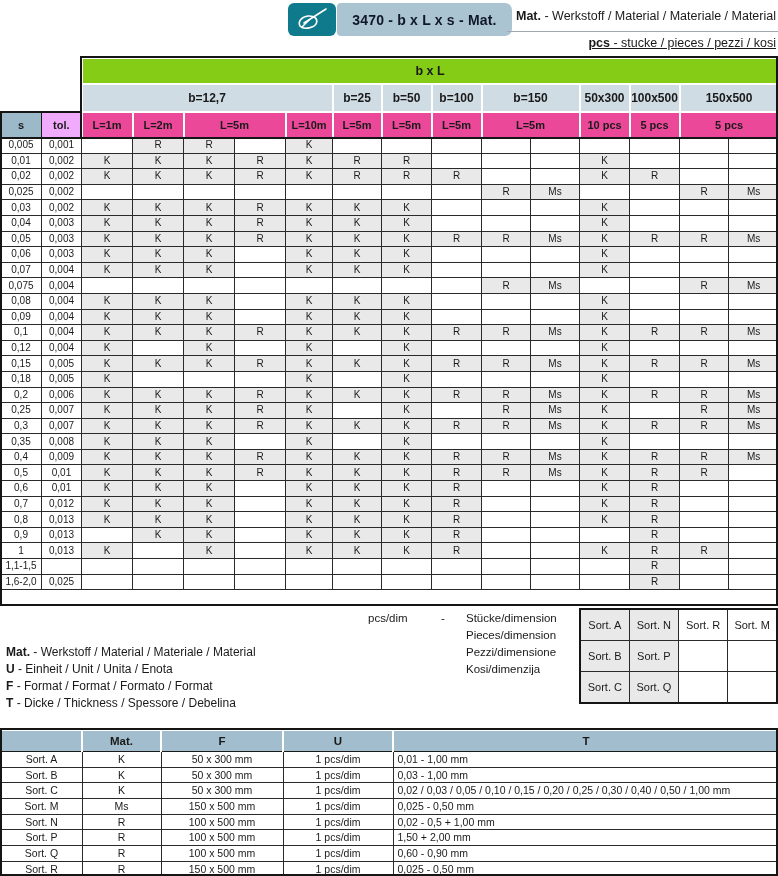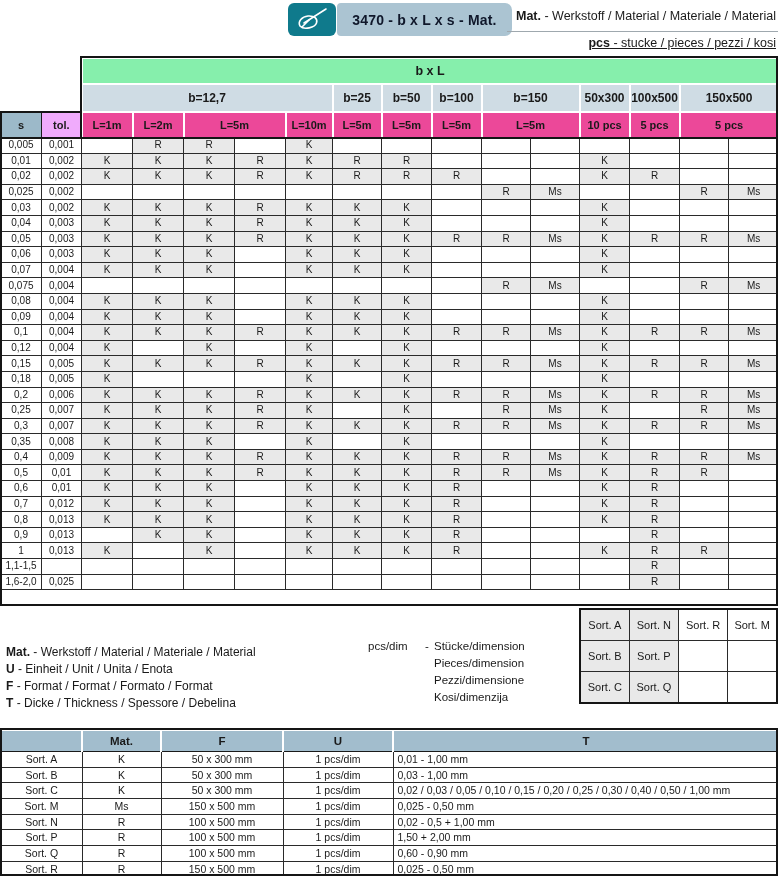--- a/index.html
+++ b/index.html
@@ -12,21 +12,21 @@
   .tr-line b{font-weight:bold;}
   #mat-line{top:9px;}
   #pcs-line{top:36px;text-decoration:underline;}
   .tr-rule{position:absolute;left:507px;right:0;top:31px;border-top:1px solid #9fa8ae;}
 
   
   table{border-collapse:collapse;table-layout:fixed;}
   #mt{position:absolute;left:0;top:57px;width:778px;}
   #mt td{padding:0;text-align:center;overflow:hidden;white-space:nowrap;}
   #mt td.blank{border:none;background:#fff;}
-  .h1{background:#86efac;font-weight:bold;font-size:12.5px;height:24px;border:2px solid #fff;margin-left:24px;}
+  .h1{background:#84cc16;font-weight:bold;font-size:12.5px;height:24px;border:2px solid #fff;margin-left:24px;}
   .h2{background:#cfdce4;font-weight:bold;font-size:12px;height:26px;border:2px solid #fff;}
   .h3{background:#ec4899;font-weight:bold;font-size:11px;height:24px;border:2px solid #fff;border-bottom:1px solid #1a1a1a;}
   .h3.s-head{background:#9cb9c9;border:1px solid #1a1a1a;}
   .h3.tol-head{background:#f0abfc;border:1px solid #1a1a1a;}
   #mt tbody td{border:1px solid #2a2a2a;height:14.6px;font-size:10px;line-height:10px;background:#fff;}
   #mt tbody td.filled{background:#e9e9e9;}
 
   
   .frame{position:absolute;border:2px solid #151515;box-sizing:border-box;pointer-events:none;}
   #frameA{left:80px;top:56px;width:698px;height:83px;}
@@ -35,21 +35,21 @@
   #frameD{left:0;top:728px;width:778px;height:148px;}
 
   
   #sg{position:absolute;left:579px;top:608px;width:199px;border:2px solid #151515;}
   #sg td{border:1px solid #2a2a2a;height:30px;text-align:center;font-size:11px;background:#fff;padding:0;}
   #sg td.filled{background:#e9e9e9;}
 
   
   #legend{position:absolute;left:6px;top:644px;font-size:12px;line-height:17px;}
   #legend .term{font-weight:bold;}
-  #pcsdim{position:absolute;left:368px;top:638px;font-size:11.5px;line-height:17px;display:flex;}
+  #pcsdim{position:absolute;left:368px;top:610px;font-size:11.5px;line-height:17px;display:flex;gap:16px;}
   #pcsdim .term{width:52px;}
   #pcsdim .dash{width:14px;text-align:center;}
 
   
   #st{position:absolute;left:0;top:729px;width:778px;}
   #st td{padding:0;overflow:hidden;white-space:nowrap;}
   #st thead td{background:#a2bdcd;font-weight:bold;font-size:11.5px;height:20px;text-align:center;border:2px solid #fff;border-bottom:1px solid #1a1a1a;}
   #st tbody td{border:1px solid #2a2a2a;height:14.7px;font-size:10.5px;line-height:11px;text-align:center;background:#fff;}
   #st tbody td.tcol{text-align:left;padding-left:4px;}
 </style>

